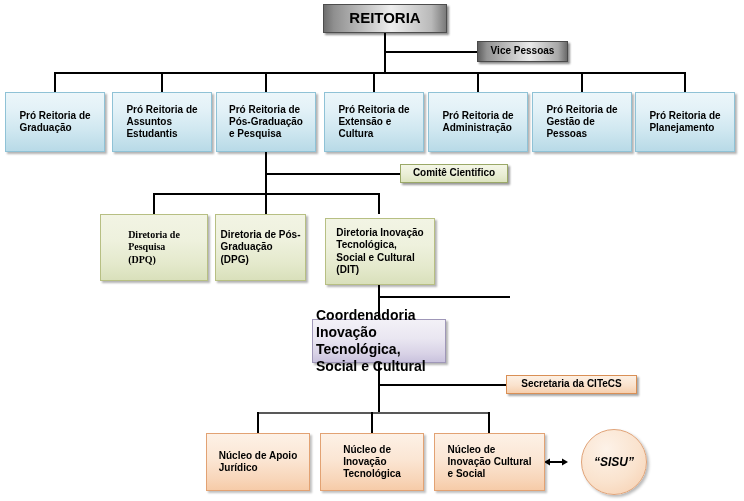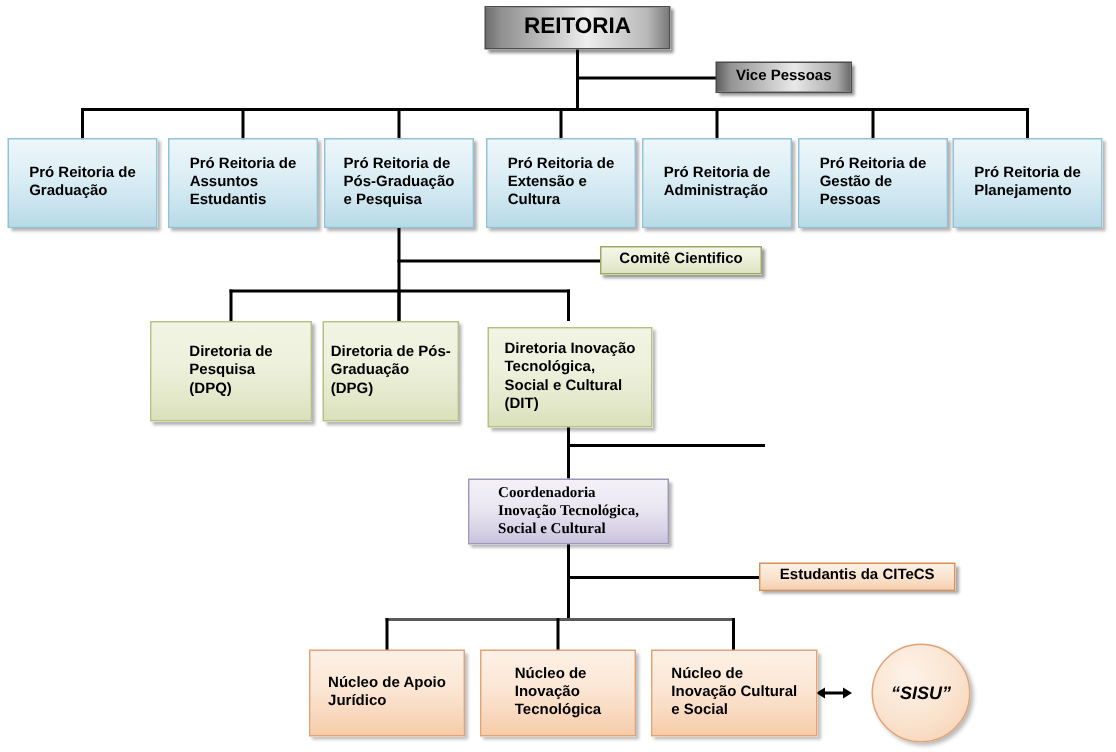--- a/index.html
+++ b/index.html
@@ -176,37 +176,37 @@
     <span class="label">Pró Reitoria de<br>Gestão de<br>Pessoas</span>
   </div>
   <div class="node blue" style="left:635px; top:92px; width:100px; height:60px; font-size:10px;">
     <span class="label">Pró Reitoria de<br>Planejamento</span>
   </div>
 
   <div class="node green-sm" style="left:400px; top:164px; width:108px; height:19px; font-size:10px;">
     <span class="label">Comitê Cientifico</span>
   </div>
 
-  <div class="node green" style="left:100px; top:214px; width:108px; height:67px; font-size:10px;">
+  <div class="node green" style="left:100px; top:214px; width:108px; height:67px; font-size:10px;font-family:Liberation Serif, serif;">
     <span class="label">Diretoria de<br>Pesquisa<br>(DPQ)</span>
   </div>
   <div class="node green" style="left:215px; top:214px; width:91px; height:67px; font-size:10px;">
     <span class="label">Diretoria de Pós-<br>Graduação<br>(DPG)</span>
   </div>
   <div class="node green" style="left:325px; top:218px; width:110px; height:67px; font-size:10px;">
     <span class="label">Diretoria Inovação<br>Tecnológica,<br>Social e Cultural<br>(DIT)</span>
   </div>
 
 
-  <div class="node purple" style="left:312px; top:319px; width:134px; height:44px; font-size:10px;font-family:Liberation Serif, serif;">
+  <div class="node purple" style="left:312px; top:319px; width:134px; height:44px; font-size:14px;">
     <span class="label">Coordenadoria<br>Inovação Tecnológica,<br>Social e Cultural</span>
   </div>
 
   <div class="node orange-sm" style="left:506px; top:375px; width:131px; height:19px; font-size:10px;">
-    <span class="label">Estudantis da CITeCS</span>
+    <span class="label">Secretaria da CITeCS</span>
   </div>
 
   <div class="node orange" style="left:206px; top:433px; width:104px; height:58px; font-size:10px;">
     <span class="label">Núcleo de Apoio<br>Jurídico</span>
   </div>
   <div class="node orange" style="left:320px; top:433px; width:104px; height:58px; font-size:10px;">
     <span class="label">Núcleo de<br>Inovação<br>Tecnológica</span>
   </div>
   <div class="node orange" style="left:434px; top:433px; width:111px; height:58px; font-size:10px;">
     <span class="label">Núcleo de<br>Inovação Cultural<br>e Social</span>

